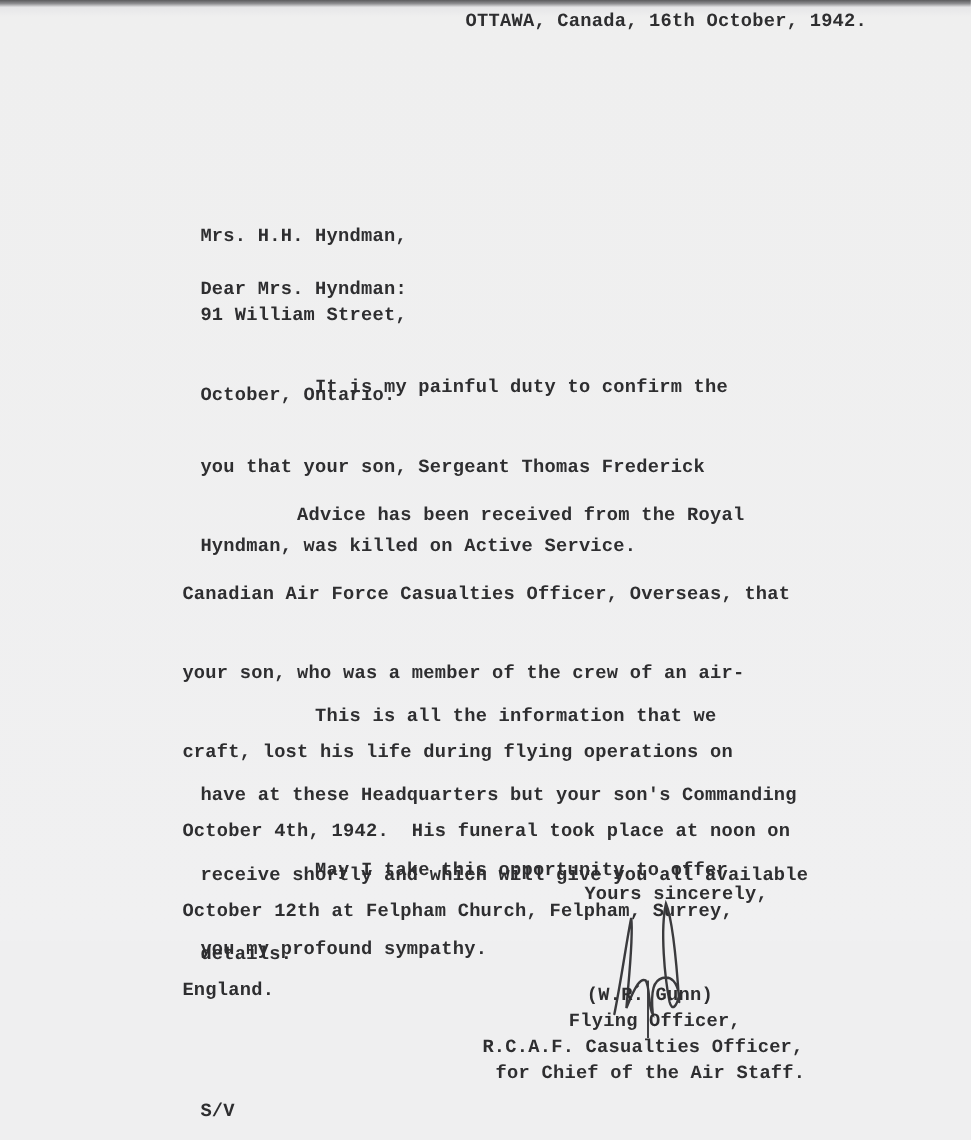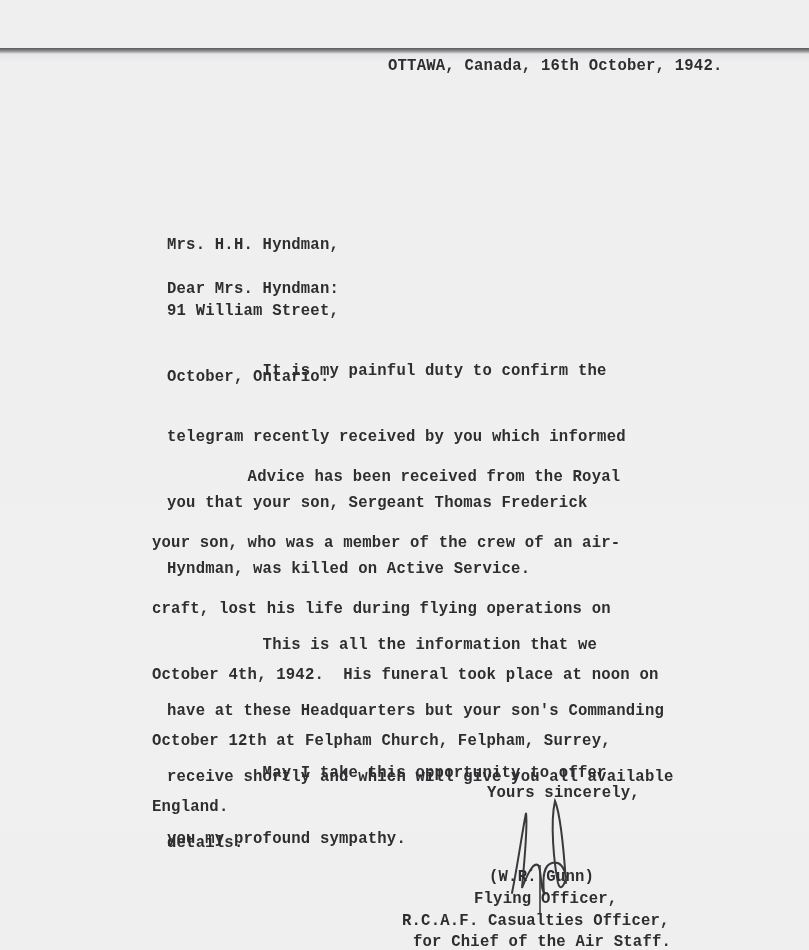--- a/index.html
+++ b/index.html
@@ -4,21 +4,20 @@
 <style>
   html, body { margin: 0; padding: 0; }
   body {
     width: 809px; height: 950px; overflow: hidden;
     background: #efeff0;
     position: relative;
   }
   .page {
     position: absolute; left: 0; top: 0; width: 809px; height: 784px;
     background: linear-gradient(180deg, #5a5a5c 0px, #8d8d90 3px, #e6e6e8 6px, #efefef 14px, #f0f0f1 100%);
-    margin-top: 48px;
   }
   .tw {
     position: absolute;
     font-family: "Liberation Mono", "DejaVu Sans Mono", monospace;
     font-weight: bold;
     font-size: 15.6px;
     color: #2e2e30;
     white-space: pre;
     line-height: 22px;
     letter-spacing: 0.2px;
@@ -38,27 +37,27 @@
   <div class="tw block" style="left:167px; top:142px;">
     <div>Mrs. H.H. Hyndman,</div>
     <div>91 William Street,</div>
     <div>October, Ontario.</div>
   </div>
 
   <div class="tw" style="left:167px; top:230px;">Dear Mrs. Hyndman:</div>
 
   <div class="tw block" style="left:167px; top:268px;">
     <div>          It is my painful duty to confirm the</div>
-    <div>telegram recently received by you which informed</div>
     <div>you that your son, Sergeant Thomas Frederick</div>
     <div>Hyndman, was killed on Active Service.</div>
   </div>
 
   <div class="tw block" style="left:152px; top:374px;">
     <div>          Advice has been received from the Royal</div>
+    <div>Canadian Air Force Casualties Officer, Overseas, that</div>
     <div>your son, who was a member of the crew of an air-</div>
     <div>craft, lost his life during flying operations on</div>
     <div>October 4th, 1942.  His funeral took place at noon on</div>
     <div>October 12th at Felpham Church, Felpham, Surrey,</div>
     <div>England.</div>
   </div>
 
   <div class="tw block" style="left:167px; top:542px;">
     <div>          This is all the information that we</div>
     <div>have at these Headquarters but your son's Commanding</div>

